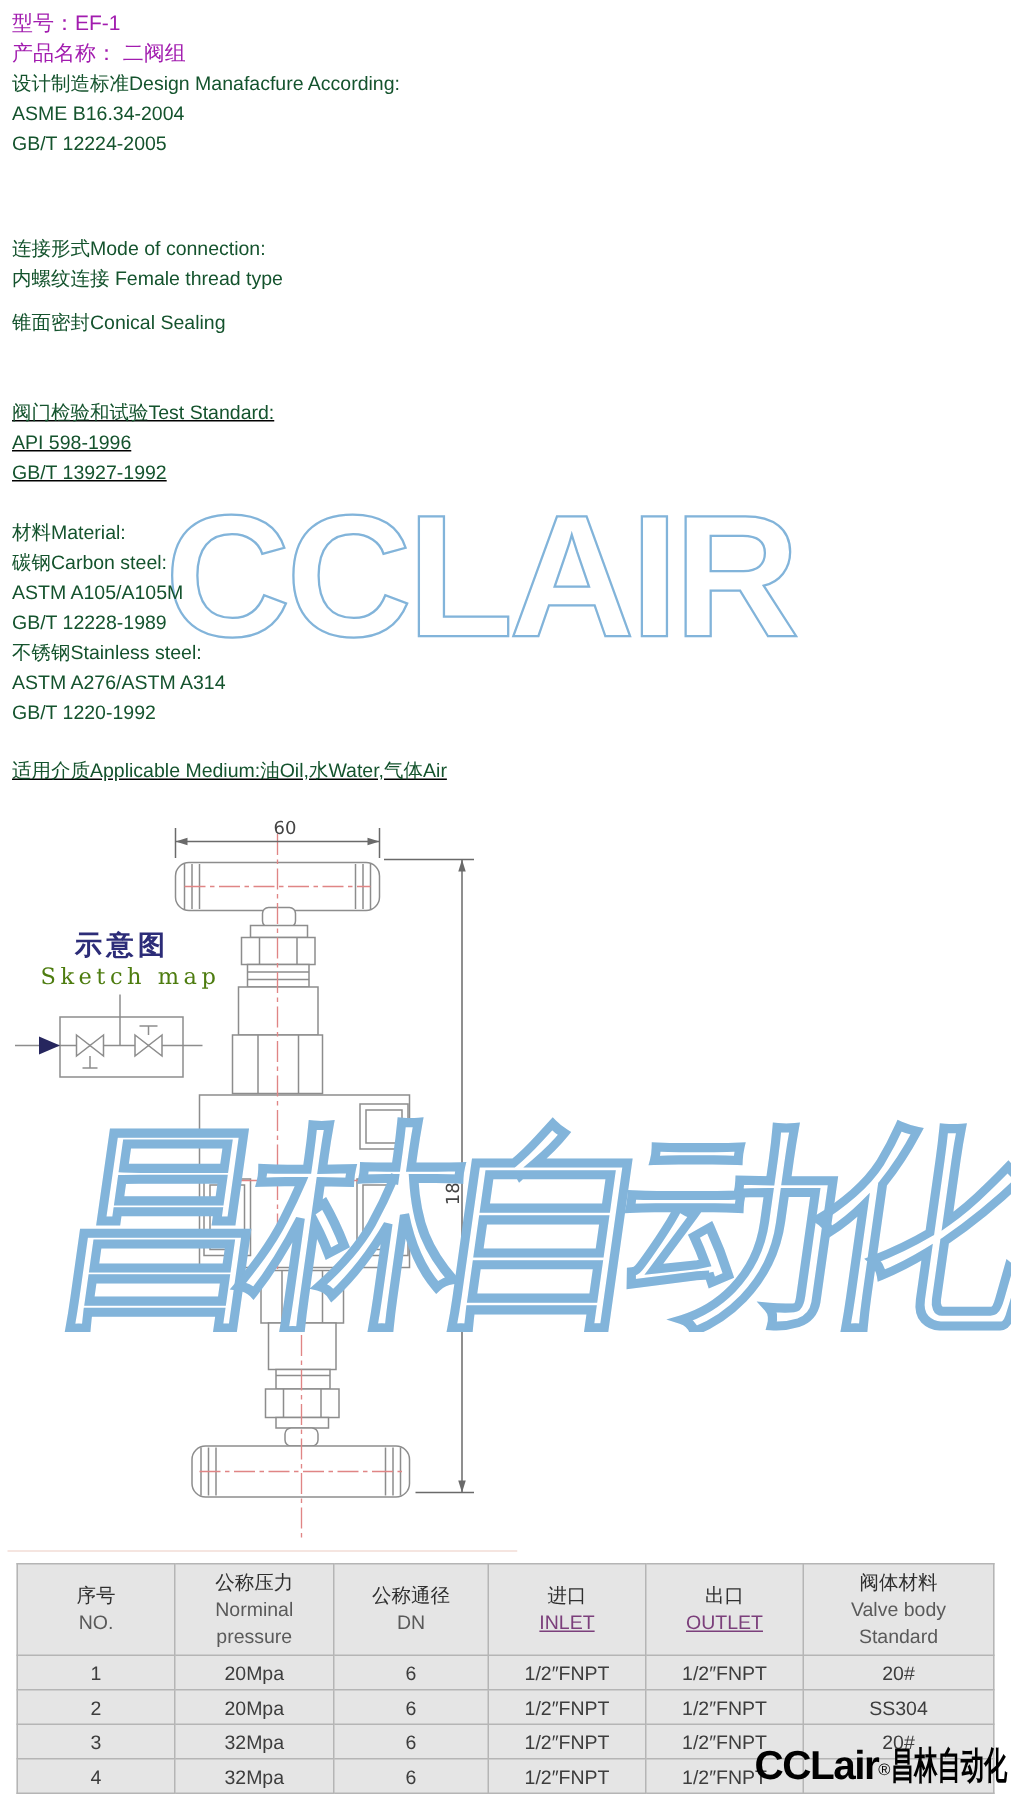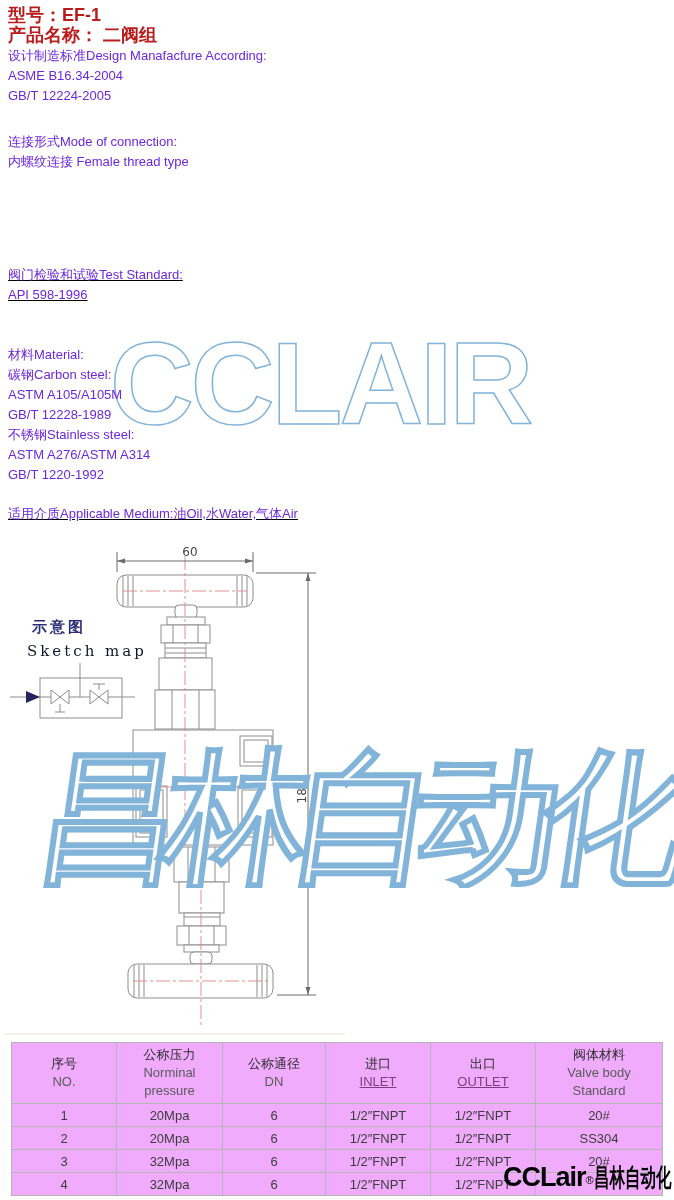--- a/index.html
+++ b/index.html
@@ -1,32 +1,32 @@
 <!DOCTYPE html>
 <html><head>
 <meta charset="utf-8">
 <style>
   html,body{margin:0;padding:0;background:#fff;}
   .page{position:relative;width:674px;height:1200px;background:#fff;overflow:hidden;
         font-family:"Liberation Sans","DejaVu Sans",sans-serif;}
   
   .txt{position:absolute;left:8px;z-index:3;}
-  .txt .ln{height:20px;line-height:20px;font-size:13px;color:#6d28d9;white-space:pre;}
-  .txt .ln.bold{font-weight:bold;font-size:18px;color:#b91c1c;}
+  .txt .ln{height:20px;line-height:20px;font-size:13px;color:#14532d;white-space:pre;}
+  .txt .ln.bold{font-weight:normal;font-size:14px;color:#a21caf;}
   
   .wm{position:absolute;left:0;z-index:2;pointer-events:none;}
   
   .draw{position:absolute;left:0;top:545px;z-index:1;}
-  .sketch-cn{position:absolute;left:32px;top:618px;z-index:3;font-size:15px;font-weight:bold;
+  .sketch-cn{position:absolute;left:50px;top:618px;z-index:3;font-size:18px;font-weight:bold;
              letter-spacing:3px;color:#2c2c78;}
   .sketch-en{position:absolute;left:27px;top:642px;z-index:3;font-size:15px;
-             font-family:"DejaVu Serif",serif;letter-spacing:3px;color:#0f172a;text-align:right;}
+             font-family:"DejaVu Serif",serif;letter-spacing:3px;color:#4d7c0f;text-align:right;}
   
   table.spec{position:absolute;left:11px;top:1042px;width:651px;z-index:3;
-             border-collapse:collapse;table-layout:fixed;background:#f0abfc;}
+             border-collapse:collapse;table-layout:fixed;background:#e5e5e5;}
   table.spec td{border:1px solid #b5b5b5;text-align:center;vertical-align:middle;
                 font-size:13px;color:#3d3d3d;padding:0;}
   table.spec tr.hdr td{height:60px;}
   table.spec tr.row td{height:22px;}
   .hcn{display:block;line-height:18px;color:#2f2f2f;}
   .hen{display:block;line-height:18px;color:#5a5a5a;}
   .hen.purple{color:#7b3f7b;text-decoration:underline;}
   
   .logo{position:absolute;left:503px;top:1162px;z-index:4;display:flex;align-items:flex-start;
         color:#000;white-space:nowrap;}
@@ -126,31 +126,33 @@
     <div class="ln bold"><span>型号：</span><span>EF-1</span></div>
     <div class="ln bold"><span>产品名称：</span> <span>二阀组</span></div>
   </div>
 
   <div class="txt" style="top:46px;">
     <div class="ln">设计制造标准Design Manafacfure According:</div>
     <div class="ln">ASME B16.34-2004</div>
     <div class="ln">GB/T 12224-2005</div>
   </div>
 
-  <div class="txt" style="top:132px;">
+  <div class="txt" style="top:156px;">
     <div class="ln">连接形式Mode of connection:</div>
     <div class="ln">内螺纹连接 Female thread type</div>
   </div>
 
   <div class="txt" style="top:205px;">
+    <div class="ln">锥面密封Conical Sealing</div>
   </div>
 
   <div class="txt" style="top:265px;text-decoration:underline;">
     <div class="ln">阀门检验和试验Test Standard:</div>
     <div class="ln">API 598-1996</div>
+    <div class="ln">GB/T 13927-1992</div>
   </div>
 
   <div class="txt" style="top:345px;">
     <div class="ln">材料Material:</div>
     <div class="ln">碳钢Carbon steel:</div>
     <div class="ln">ASTM A105/A105M</div>
     <div class="ln">GB/T 12228-1989</div>
     <div class="ln">不锈钢Stainless steel:</div>
     <div class="ln">ASTM A276/ASTM A314</div>
     <div class="ln">GB/T 1220-1992</div>

